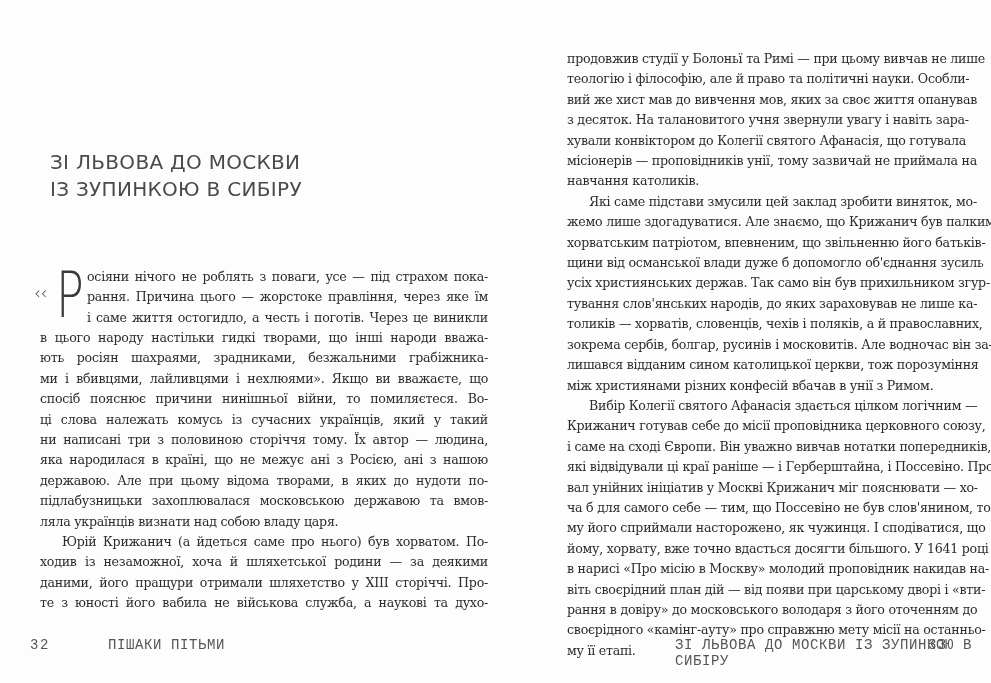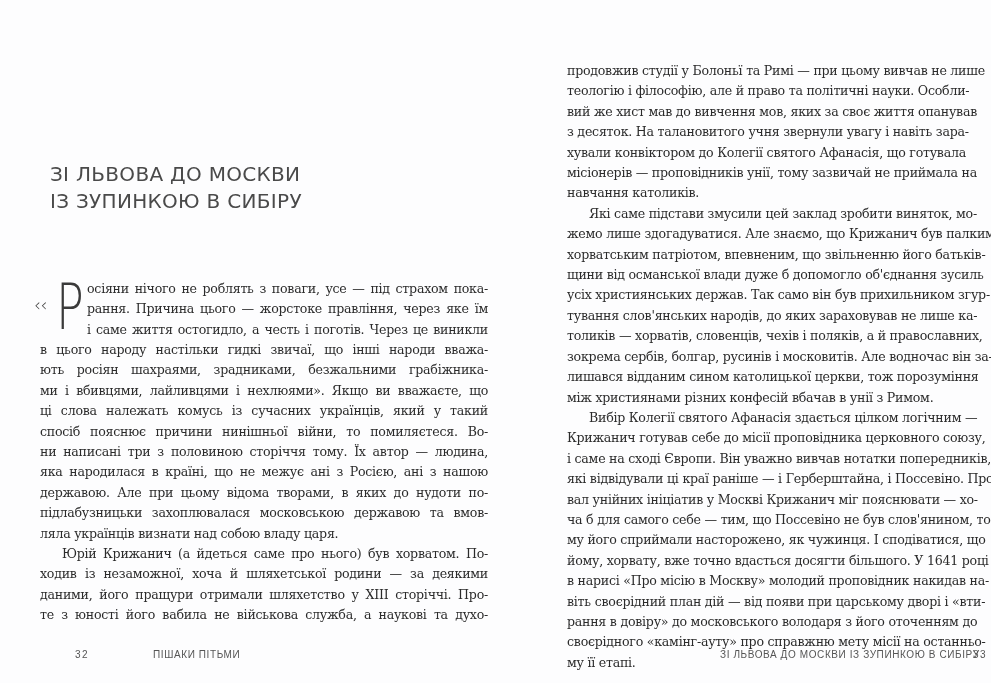--- a/index.html
+++ b/index.html
@@ -11,21 +11,21 @@
       overflow: hidden;
     }
     .spread {
       position: relative;
       width: 991px;
       height: 683px;
       background: #fdfdfe;
     }
     .page {
       position: absolute;
-      top: 16px;
+      top: 4px;
       height: 654px;
     }
     .page-left { left: 0; width: 495px; }
     .page-right { left: 495px; width: 496px; }
 
     .body-text {
       font-family: "DejaVu Serif", serif;
       font-size: 12.6px;
       line-height: 20.4px;
       color: #2b2b2b;
@@ -95,25 +95,24 @@
     .right-column {
       position: absolute;
       left: 72px;
       top: 45px;
       width: 373px;
     }
 
     .footer {
       position: absolute;
       top: 633px;
-      font-family: Liberation Sans, sans-serif;
-      font-size: 10px;
+      font-family: Liberation Mono, monospace;
+      font-size: 14px;
       letter-spacing: 0.6px;
       color: #555;
-      margin-left: 45px;
     }
     .folio-left { left: 30px; letter-spacing: 1.5px; }
     .runhead-left { left: 88px; padding-left: 20px; }
     .runhead-right { left: 180px; }
     .folio-right { left: 433px; letter-spacing: 1.5px; }
   </style>
 </head>
 <body>
 
 <div class="spread">
@@ -128,25 +127,25 @@
       <div class="dropcap-block">
         <span class="quote-mark">‹‹</span>
         <span class="dropcap">Р</span>
         <div class="dropcap-lines" id="dropcap-lines">
             <span class="line">осіяни нічого не роблять з поваги, усе — під страхом пока-</span>
             <span class="line">рання. Причина цього — жорстоке правління, через яке їм</span>
             <span class="line">і саме життя остогидло, а честь і поготів. Через це виникли</span>
           </div>
       </div>
       <div id="left-p1">
-          <span class="line">в цього народу настільки гидкі звичаї, що інші народи вважа-</span>
+          <span class="line">в цього народу настільки гидкі творами, що інші народи вважа-</span>
           <span class="line">ють росіян шахраями, зрадниками, безжальними грабіжника-</span>
           <span class="line">ми і вбивцями, лайливцями і нехлюями». Якщо ви вважаєте, що</span>
+          <span class="line">спосіб пояснює причини нинішньої війни, то помиляєтеся. Во-</span>
           <span class="line">ці слова належать комусь із сучасних українців, який у такий</span>
-          <span class="line">спосіб пояснює причини нинішньої війни, то помиляєтеся. Во-</span>
           <span class="line">ни написані три з половиною сторіччя тому. Їх автор — людина,</span>
           <span class="line">яка народилася в країні, що не межує ані з Росією, ані з нашою</span>
           <span class="line">державою. Але при цьому відома творами, в яких до нудоти по-</span>
           <span class="line">підлабузницьки захоплювалася московською державою та вмов-</span>
           <span class="line last">ляла українців визнати над собою владу царя.</span>
         </div>
       <div id="left-p2">
           <span class="line indent">Юрій Крижанич (а йдеться саме про нього) був хорватом. По-</span>
           <span class="line">ходив із незаможної, хоча й шляхетської родини — за деякими</span>
           <span class="line">даними, його пращури отримали шляхетство у XIII сторіччі. Про-</span>

